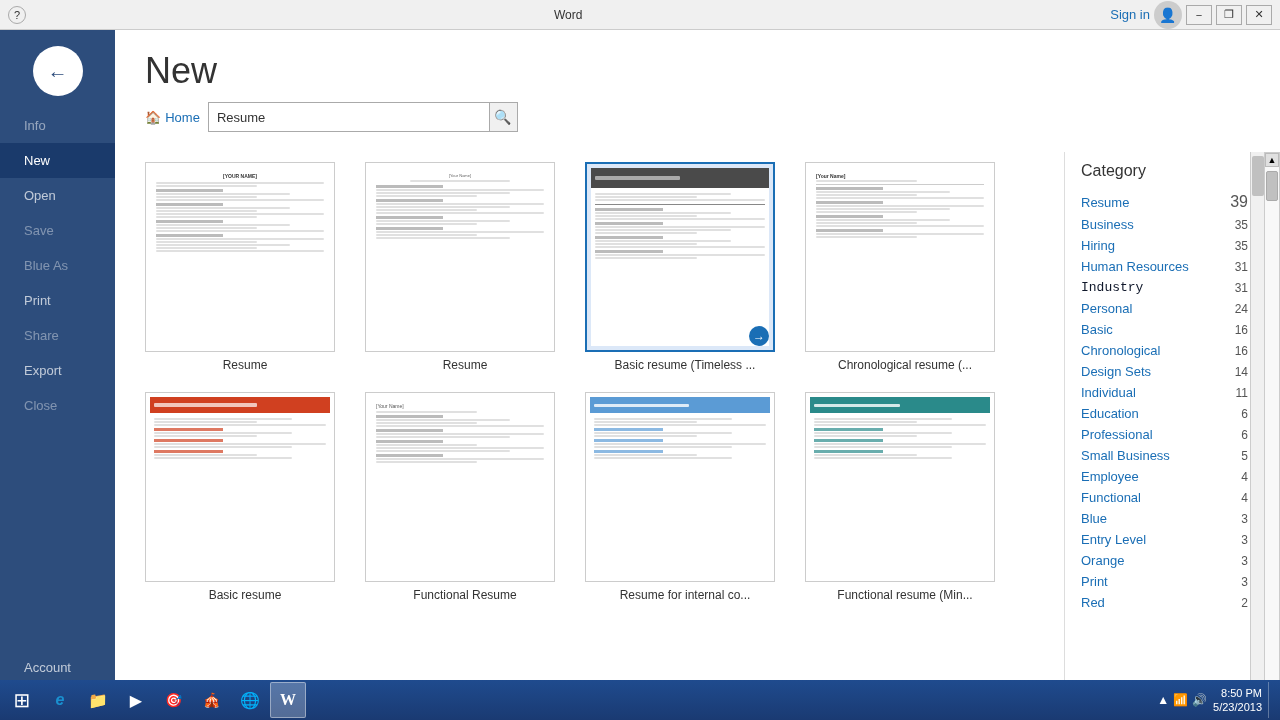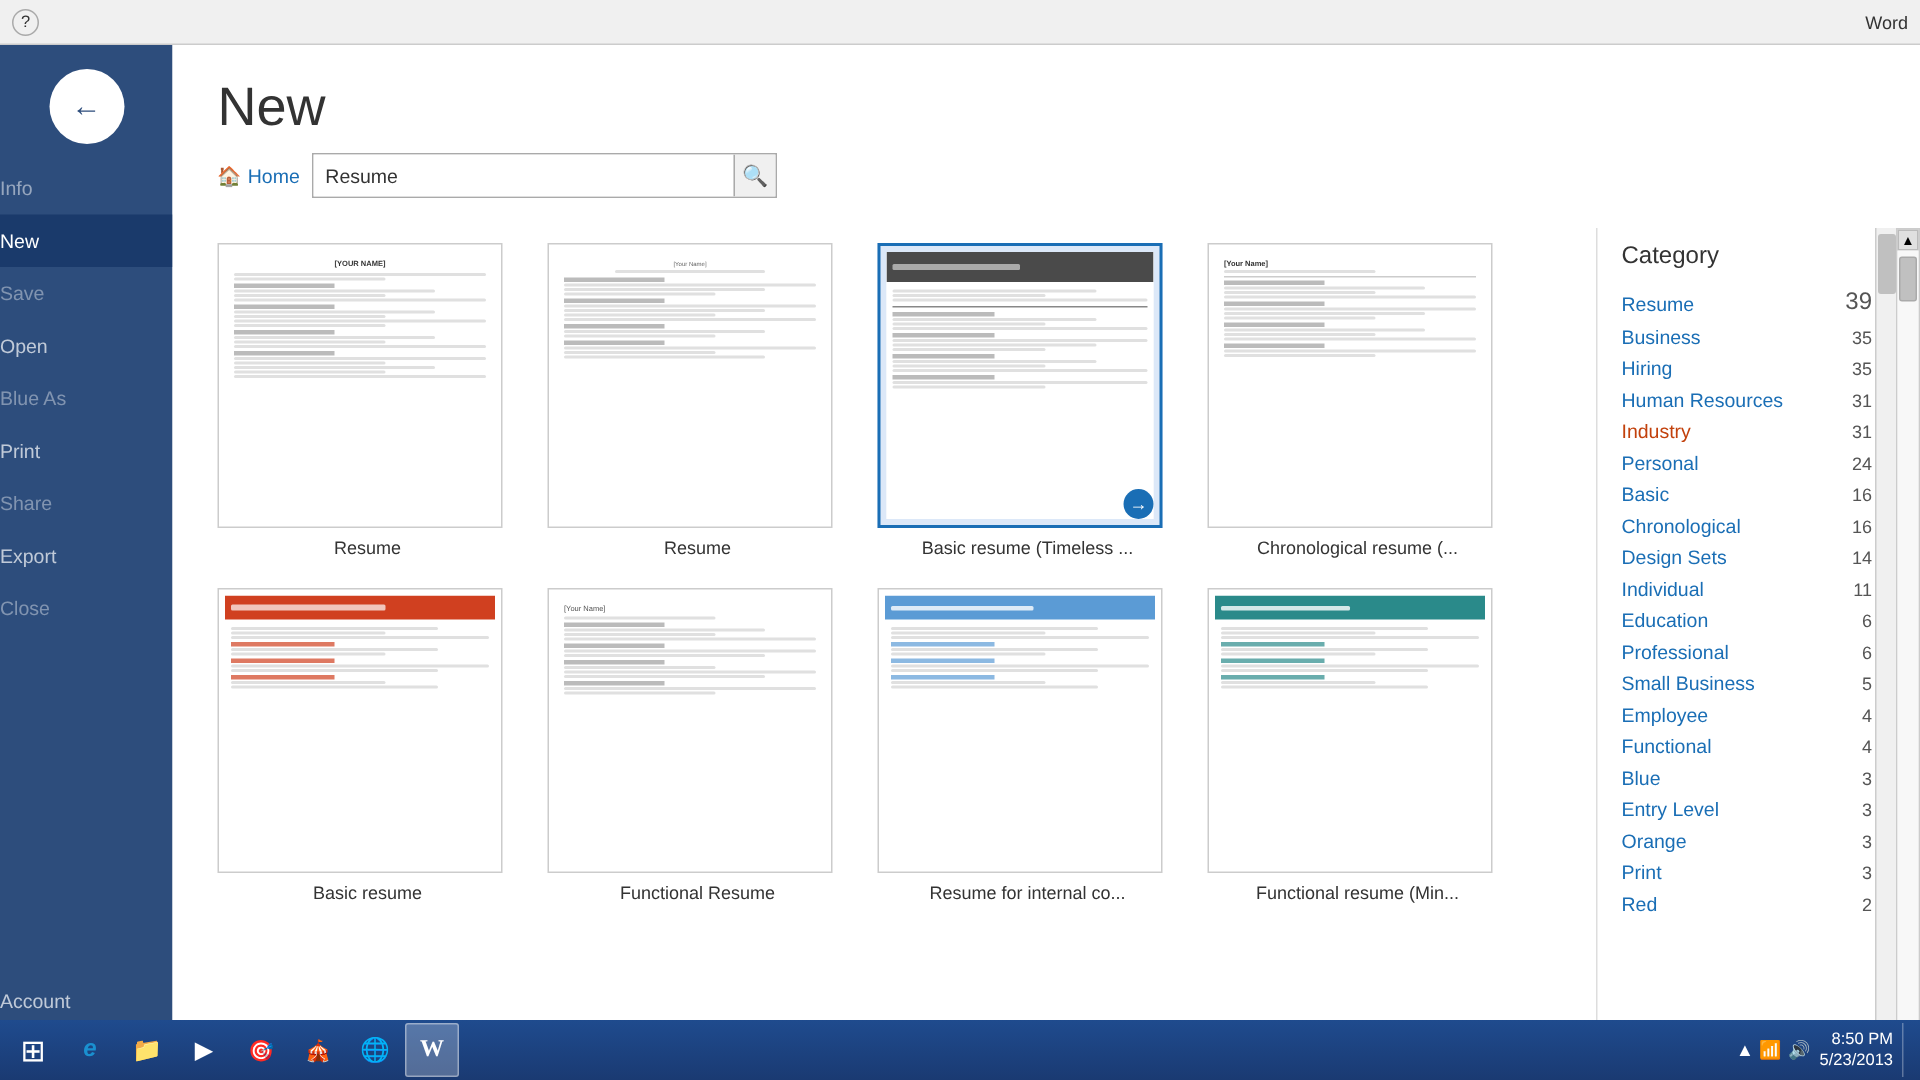--- a/index.html
+++ b/index.html
@@ -53,21 +53,21 @@
     
     .sidebar {
       width: 115px;
       background: #2d4d7c;
       display: flex;
       flex-direction: column;
       padding-top: 8px;
       flex-shrink: 0;
     }
     .sidebar-item {
-      padding: 10px 0;
+      padding: 10px 24px;
       color: rgba(255,255,255,0.7);
       font-size: 13px;
       cursor: pointer;
       display: flex;
       align-items: center;
       gap: 6px;
     }
     .sidebar-item.active {
       background: #1a3a6b;
       color: white;
@@ -369,37 +369,44 @@
     }
   </style>
 </head>
 <body>
 
 <div class="title-bar">
   <div style="display:flex;align-items:center;gap:6px;">
     <div class="help-btn">?</div>
   </div>
   <div class="title-bar-center">Word</div>
+  <div class="title-bar-right">
+    <div class="signin-text">Sign in</div>
+    <div class="user-avatar">👤</div>
+    <div class="title-btn">−</div>
+    <div class="title-btn">❐</div>
+    <div class="title-btn close-btn">✕</div>
+  </div>
 </div>
 
 <div class="app-body">
 
   <div class="sidebar">
     <div class="sidebar-back">←</div>
     <div class="sidebar-item" style="color:rgba(255,255,255,0.5)">
         <span>Info</span>
       </div>
     <div class="sidebar-item active">
         <span>New</span>
       </div>
+    <div class="sidebar-item">
+        <span>Open</span>
+      </div>
     <div class="sidebar-item" style="color:rgba(255,255,255,0.4)">
         <span>Save</span>
-      </div>
-    <div class="sidebar-item">
-        <span>Open</span>
       </div>
     <div class="sidebar-item" style="color:rgba(255,255,255,0.4)">
         <span>Blue As</span>
       </div>
     <div class="sidebar-item">
         <span>Print</span>
       </div>
     <div class="sidebar-item" style="color:rgba(255,255,255,0.4)">
         <span>Share</span>
       </div>
@@ -682,21 +689,21 @@
             </div>
             <div class="category-item">
               <span style="color:#1a6eb5;">Hiring</span>
               <span style="color:#555;font-size:12px;">35</span>
             </div>
             <div class="category-item">
               <span style="color:#1a6eb5;">Human Resources</span>
               <span style="color:#555;font-size:12px;">31</span>
             </div>
             <div class="category-item">
-              <span style="color:#c2410c;">Industry</span>
+              <span style="color:#0f172a;font-family:Liberation Mono, monospace;">Industry</span>
               <span style="color:#555;font-size:12px;">31</span>
             </div>
             <div class="category-item">
               <span style="color:#1a6eb5;">Personal</span>
               <span style="color:#555;font-size:12px;">24</span>
             </div>
             <div class="category-item">
               <span style="color:#1a6eb5;">Basic</span>
               <span style="color:#555;font-size:12px;">16</span>
             </div>

